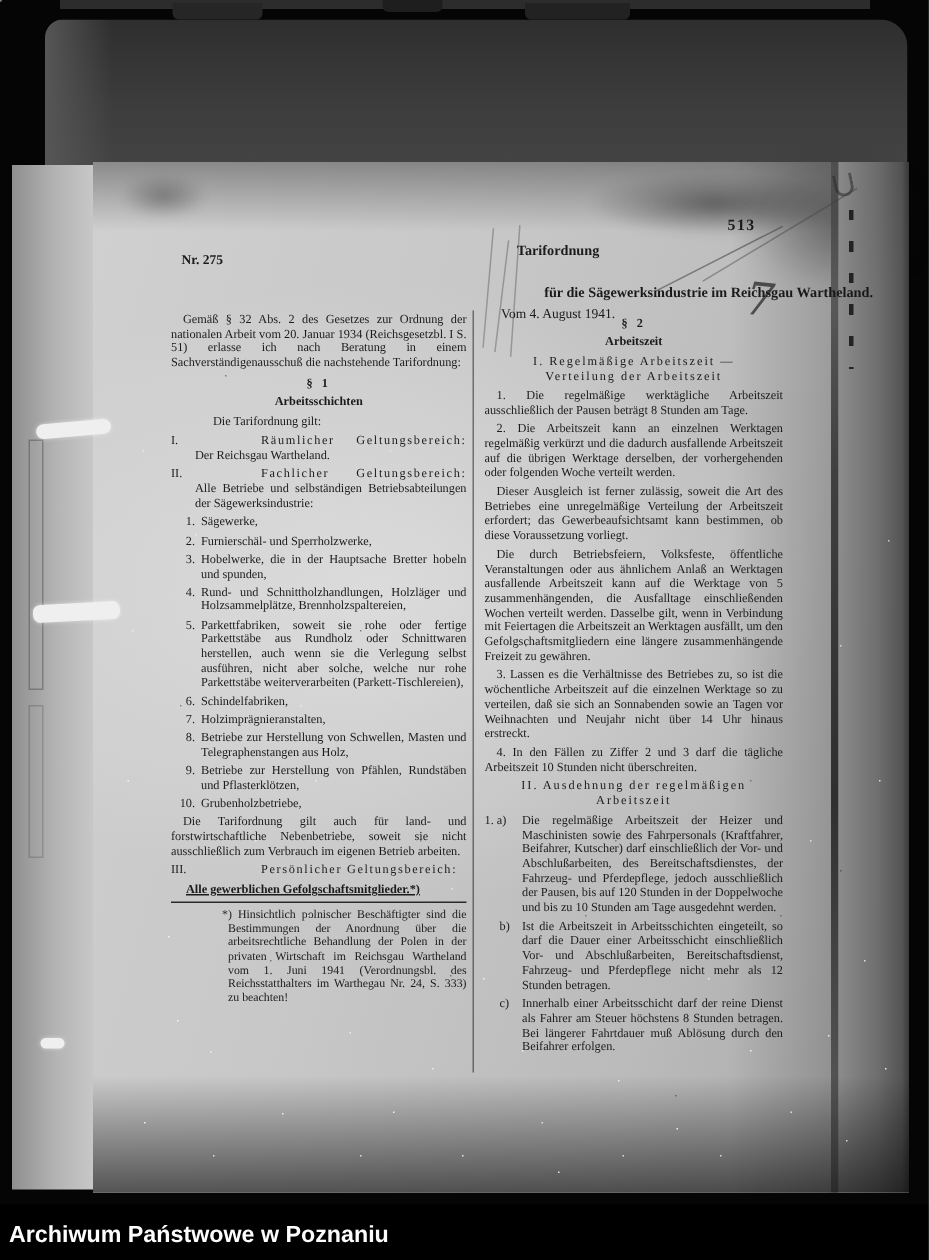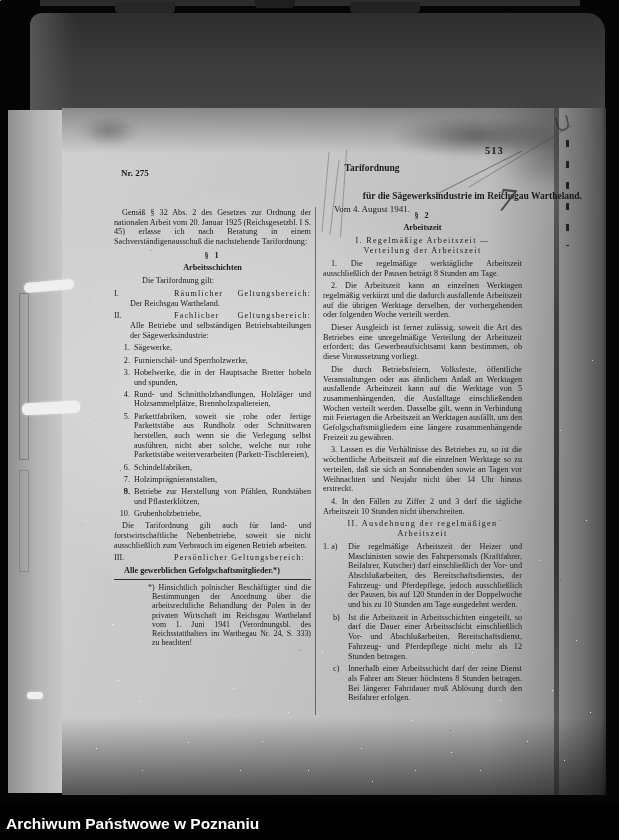--- a/index.html
+++ b/index.html
@@ -75,21 +75,21 @@
   .col-right{left:261px;top:99px;width:199px;}
   .col p{margin:0 0 3px;text-align:justify;text-indent:8px;}
   .col p.noindent{text-indent:0;margin-left:28px;}
   .smark{text-align:center;font-weight:700;letter-spacing:2px;margin:4px 0 2px;}
   .sec-title{text-align:center;font-weight:700;margin:0 0 4px;}
   .scope{position:relative;padding-left:16px;margin:0 0 3px;text-align:justify;}
   .scope .n{position:absolute;left:0;}
   .spaced{letter-spacing:1.1px;padding-left:44px;}
   .nitem{position:relative;padding-left:20px;margin:0 0 2.5px;text-align:justify;}
   .nitem .n{position:absolute;left:0;width:16px;text-align:right;}
-  .p3b{font-weight:700;padding-left:10px;margin:0 0 2px;}
+  .p3b{font-weight:700;padding-left:10px;margin:0 0 2px;text-decoration:underline;}
   .foot-rule{height:1px;background:#2a2a2a;margin:3px 0;}
   .footnote{font-size:7.9px;line-height:9.3px;padding-left:10px;text-indent:-4px !important;}
   .rhead{text-align:center;letter-spacing:1.3px;margin:3px 0 0;}
   .rhead2{margin:0 0 3px;}
   .litem{position:relative;padding-left:25px;margin:0 0 3px;text-align:justify;}
   .litem .m{position:absolute;left:0;}
   .litem.lb .m,.litem.lc .m{left:10px;}
   
   .wmark{position:absolute;background:#efefef;border-radius:5px;box-shadow:0 0 3px rgba(255,255,255,.5);}
   .wmark.w1{left:24px;top:281px;width:50px;height:10px;transform:rotate(-5deg);}
@@ -157,40 +157,40 @@
     <div class="doc-number">Nr. 275</div>
     <div class="title-block">
       <div class="t1">Tarifordnung</div>
       <div class="t2">für die Sägewerksindustrie im Reichsgau Wartheland.</div>
       <div class="t3">Vom 4. August 1941.</div>
     </div>
 
     <div class="col-divider"></div>
 
     <section class="col col-left">
-      <p>Gemäß § 32 Abs. 2 des Gesetzes zur Ordnung der nationalen Arbeit vom 20. Januar 1925 (Reichsgesetzbl. I S. 45) erlasse ich nach Beratung in einem Sachverständigenausschuß die nachstehende Tarifordnung:</p>
+      <p>Gemäß § 32 Abs. 2 des Gesetzes zur Ordnung der nationalen Arbeit vom 20. Januar 1934 (Reichsgesetzbl. I S. 51) erlasse ich nach Beratung in einem Sachverständigenausschuß die nachstehende Tarifordnung:</p>
       <div class="smark">§ 1</div>
       <div class="sec-title">Arbeitsschichten</div>
       <p class="noindent">Die Tarifordnung gilt:</p>
 
       <div class="scope">
         <span class="n">I.</span><span class="spaced">Räumlicher Geltungsbereich:</span> <span>Der Reichsgau Wartheland.</span>
       </div>
       <div class="scope">
         <span class="n">II.</span><span class="spaced">Fachlicher Geltungsbereich:</span> <span>Alle Betriebe und selbständigen Betriebsabteilungen der Sägewerksindustrie:</span>
       </div>
 
       <div class="nitem"><span class="n">1.</span><span>Sägewerke,</span></div>
       <div class="nitem"><span class="n">2.</span><span>Furnierschäl- und Sperrholzwerke,</span></div>
       <div class="nitem"><span class="n">3.</span><span>Hobelwerke, die in der Hauptsache Bretter hobeln und spunden,</span></div>
       <div class="nitem"><span class="n">4.</span><span>Rund- und Schnittholzhandlungen, Holzläger und Holzsammelplätze, Brennholzspaltereien,</span></div>
       <div class="nitem"><span class="n">5.</span><span>Parkettfabriken, soweit sie rohe oder fertige Parkettstäbe aus Rundholz oder Schnittwaren herstellen, auch wenn sie die Verlegung selbst ausführen, nicht aber solche, welche nur rohe Parkettstäbe weiterverarbeiten (Parkett-Tischlereien),</span></div>
       <div class="nitem"><span class="n">6.</span><span>Schindelfabriken,</span></div>
       <div class="nitem"><span class="n">7.</span><span>Holzimprägnieranstalten,</span></div>
-      <div class="nitem"><span class="n">8.</span></div>
+      <div class="nitem"><span class="n">8.</span><span>Betriebe zur Herstellung von Schwellen, Masten und Telegraphenstangen aus Holz,</span></div>
       <div class="nitem"><span class="n">9.</span><span>Betriebe zur Herstellung von Pfählen, Rundstäben und Pflasterklötzen,</span></div>
       <div class="nitem"><span class="n">10.</span><span>Grubenholzbetriebe,</span></div>
 
       <p>Die Tarifordnung gilt auch für land- und forstwirtschaftliche Nebenbetriebe, soweit sie nicht ausschließlich zum Verbrauch im eigenen Betrieb arbeiten.</p>
 
       <div class="scope">
         <span class="n">III.</span><span class="spaced">Persönlicher Geltungsbereich:</span>
       </div>
       <div class="p3b">Alle gewerblichen Gefolgschaftsmitglieder.*)</div>
 

